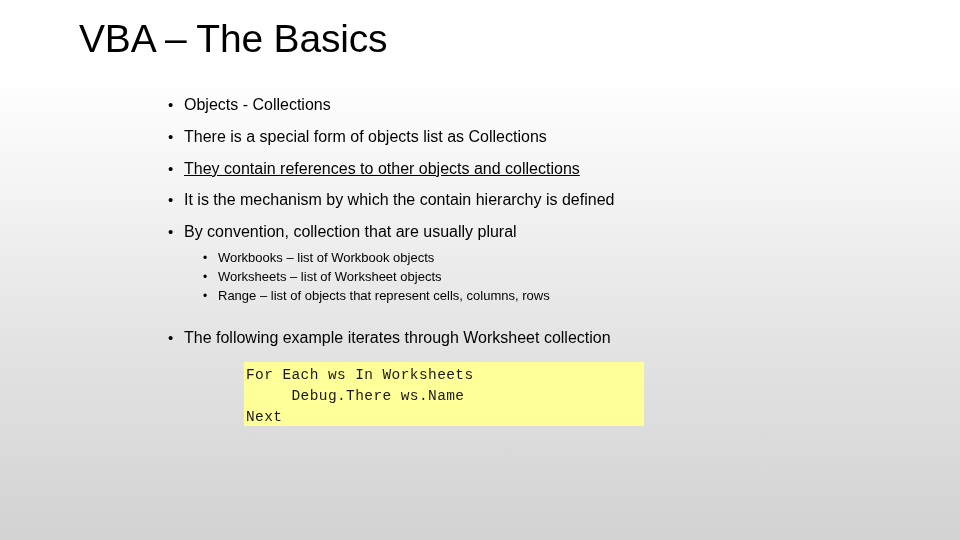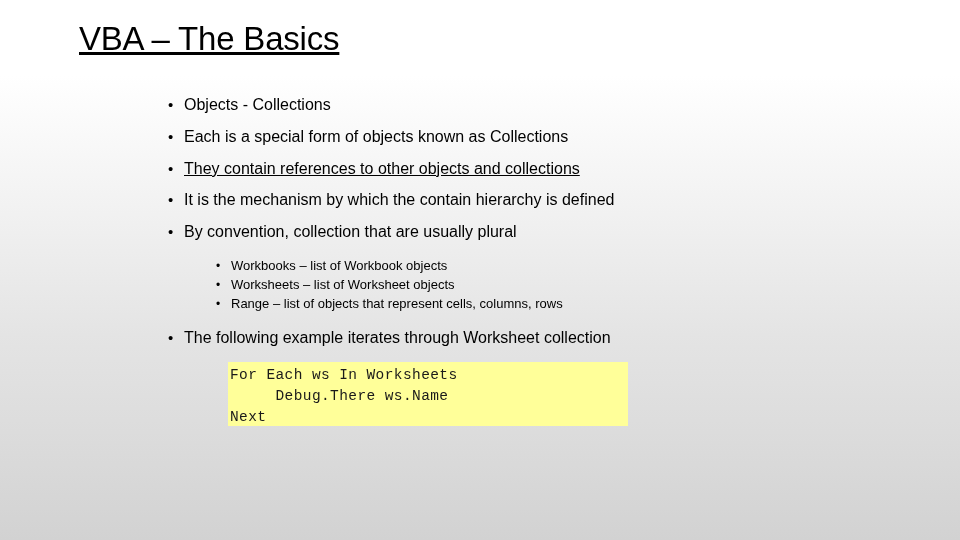--- a/index.html
+++ b/index.html
@@ -29,27 +29,26 @@
                 #dcdcdc 80%,
                 #d2d2d2 100%);
   }
 
   
   .slide-title {
     position: absolute;
     left: 79px;
     top: 20px;
     width: 820px;
-    font-size: 33px;
+    font-size: 39px;
     line-height: 38px;
     font-weight: 400;
     color: #000000;
     letter-spacing: -0.2px;
     white-space: nowrap;
-    text-decoration: underline;
   }
 
   
   .body-area {
     position: absolute;
     left: 0;
     top: 0;
     width: 960px;
     height: 400px;
   }
@@ -71,27 +70,26 @@
     font-size: 15px;
     vertical-align: baseline;
   }
   .bullet-l1 .btext {
     display: inline;
   }
 
   
   .bullet-l2 {
     position: absolute;
-    left: 216px;
+    left: 203px;
     width: 700px;
     font-size: 13px;
     line-height: 17px;
     color: #000000;
     white-space: nowrap;
-    margin-top: 8px;
   }
   .bullet-l2 .marker {
     display: inline-block;
     width: 15px;
     text-align: left;
     font-size: 12px;
   }
 
   
   .code-block {
@@ -121,21 +119,21 @@
 <div class="slide">
 
   <div class="slide-title">VBA – The Basics</div>
 
   <div class="body-area">
 
     <div class="bullet-l1" id="l1-0" style="top: 95px;">
       <span class="marker">•</span><span class="btext">Objects - Collections</span>
     </div>
     <div class="bullet-l1" id="l1-1" style="top: 127px;">
-      <span class="marker">•</span><span class="btext">Each is a special form of objects known as Collections</span>
+      <span class="marker">•</span><span class="btext">There is a special form of objects list as Collections</span>
     </div>
     <div class="bullet-l1" id="l1-2" style="top: 159px; text-decoration: underline;">
       <span class="marker">•</span><span class="btext">They contain references to other objects and collections</span>
     </div>
     <div class="bullet-l1" id="l1-3" style="top: 190px;">
       <span class="marker">•</span><span class="btext">It is the mechanism by which the contain hierarchy is defined</span>
     </div>
     <div class="bullet-l1" id="l1-4" style="top: 222px;">
       <span class="marker">•</span><span class="btext">By convention, collection that are usually plural</span>
     </div>
@@ -147,20 +145,20 @@
       <span class="marker">•</span><span class="btext">Range – list of objects that represent cells, columns, rows</span>
     </div>
     <div class="bullet-l2" id="l2-1" style="top: 268px;">
       <span class="marker">•</span><span class="btext">Worksheets – list of Worksheet objects</span>
     </div>
 
     <div class="bullet-l1" id="l1a-0" style="top: 328px;">
       <span class="marker">•</span><span class="btext">The following example iterates through Worksheet collection</span>
     </div>
 
-    <div class="code-block" style="background: rgb(255, 255, 153);">
+    <div class="code-block" style="background: rgb(255, 255, 153); margin-left: 16px;">
       <div class="code-line" id="code-0" style="top: 3px;">For Each ws In Worksheets</div>
       <div class="code-line" id="code-1" style="top: 24px;">     Debug.There ws.Name</div>
       <div class="code-line" id="code-2" style="top: 45px;">Next</div>
     </div>
 
   </div>
 </div>
 
 </body></html>

